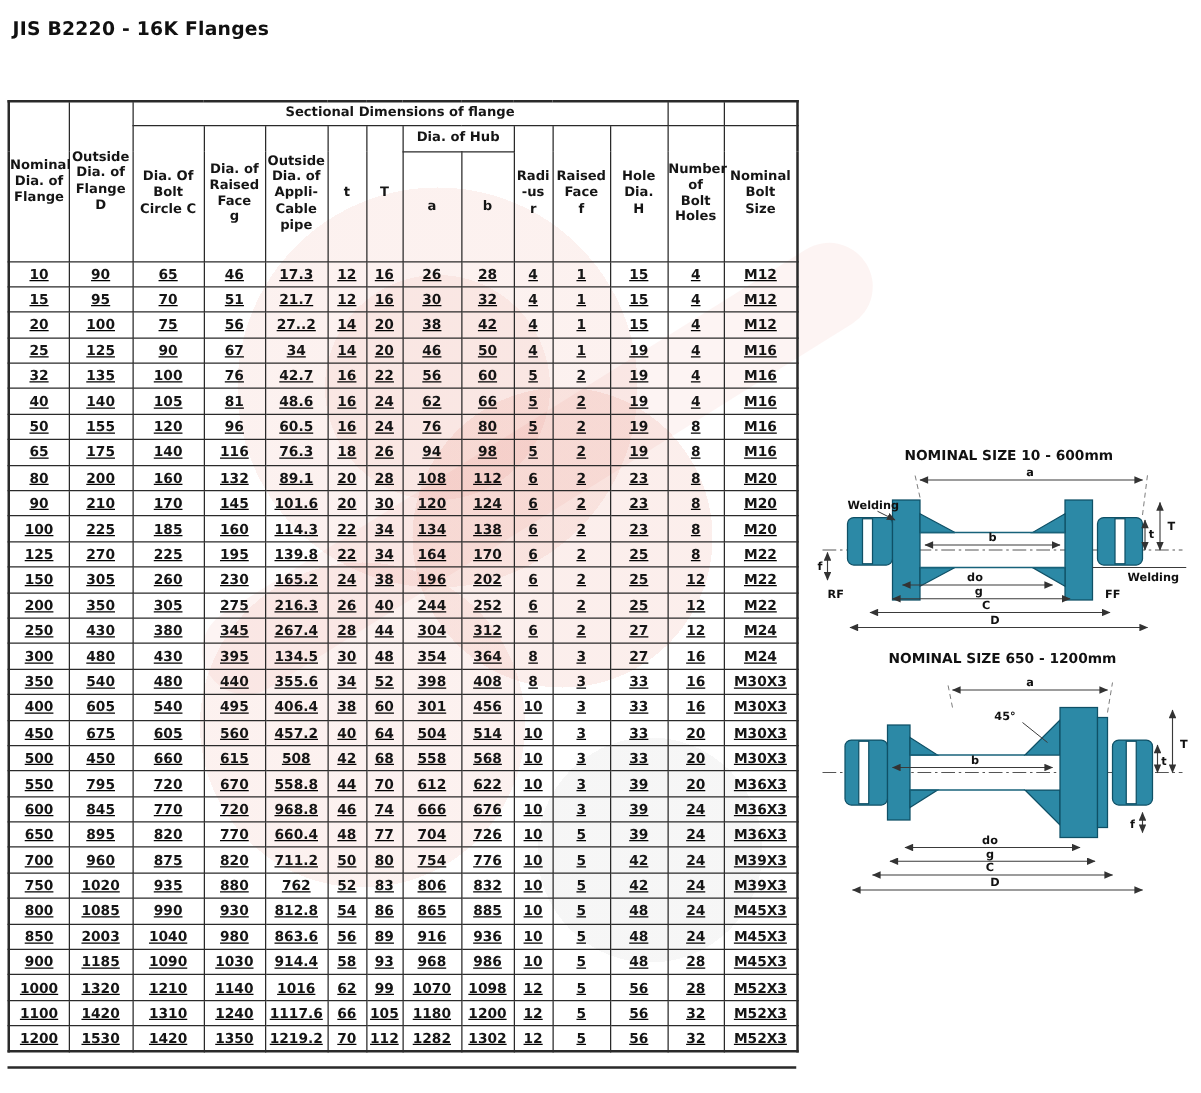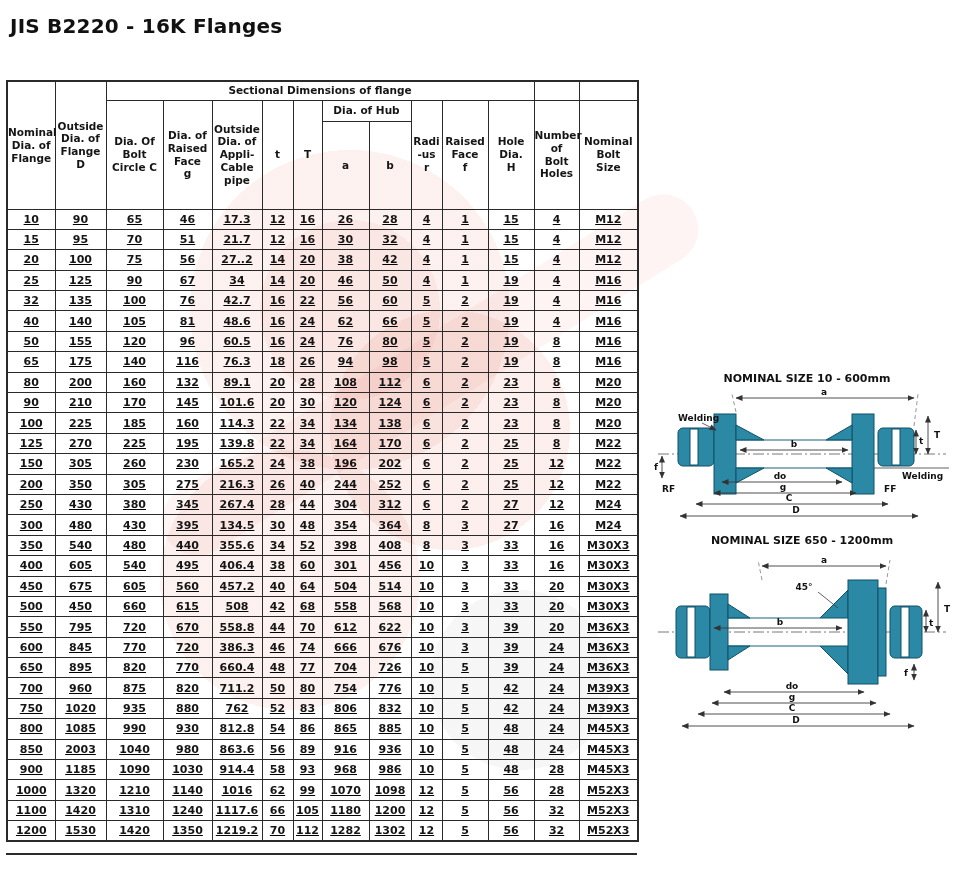--- a/index.html
+++ b/index.html
@@ -2,21 +2,21 @@
 <html style="--flange-fill: #2c89a6; --flange-stroke: #0f5066; --tbl-border: #2a2a2a;"><head>
 <meta charset="utf-8">
 <style>
   html,body{margin:0;padding:0;}
   body{
     position:relative;width:961px;height:874px;overflow:hidden;
     background:#ffffff;font-family:"DejaVu Sans","Liberation Sans",sans-serif;
   }
   .page-title{
     position:absolute;left:10px;top:14px;margin:0;
-    font-size:20px;font-weight:bold;color:#111;letter-spacing:.2px;z-index:3;
+    font-size:15px;font-weight:bold;color:#111;letter-spacing:.2px;z-index:3;
   }
   
   .watermark{
     position:absolute;left:0;top:60px;width:660px;height:800px;z-index:0;pointer-events:none;
     background:
       radial-gradient(circle at 350px 250px, rgba(224,104,82,.16) 0 90px, rgba(224,104,82,.09) 90px 160px, transparent 160px),
       radial-gradient(circle at 450px 370px, rgba(224,104,82,.11) 0 120px, transparent 120px),
       radial-gradient(circle at 290px 520px, rgba(224,104,82,.09) 0 130px, transparent 130px),
       radial-gradient(circle at 520px 620px, rgba(170,170,170,.10) 0 90px, transparent 90px);
   }
@@ -37,21 +37,21 @@
   }
   table.flange thead th{font-size:10.5px;line-height:1.22;white-space:pre-line;}
   table.flange tbody td{font-size:11px;}
   tr.hrow1{height:19px;} tr.hrow2{height:21px;} tr.hrow3{height:88px;}
   table.flange tbody tr{height:20.4px;text-decoration:underline;}
   .table-bottom-rule{
     position:absolute;left:6px;top:853px;width:631px;height:2px;
     background:var(--tbl-border,#2a2a2a);z-index:1;
   }
   
-  .diagrams{position:absolute;left:652px;top:364px;width:309px;z-index:1;}
+  .diagrams{position:absolute;left:652px;top:350px;width:309px;z-index:1;}
   svg{display:block;}
   .dtitle{font:bold 11px "DejaVu Sans","Liberation Sans",sans-serif;fill:#111;}
   .lbl{font:bold 9px "DejaVu Sans","Liberation Sans",sans-serif;fill:#111;}
   .teal rect,.teal path{fill:var(--flange-fill,#2c89a6);stroke:var(--flange-stroke,#0f5066);stroke-width:1;}
   .teal rect.wb{fill:#ffffff;}
   .dim{stroke:#3a3a3a;stroke-width:.9;fill:none;}
   .thin{stroke:#3a3a3a;stroke-width:.8;fill:none;}
   .ext{stroke:#6a6a6a;stroke-width:.7;stroke-dasharray:4 3;fill:none;}
   .cl{stroke:#555;stroke-width:.8;stroke-dasharray:11 3 2 3;fill:none;}
   .pline{stroke:#17627a;stroke-width:1.2;fill:none;}
@@ -467,21 +467,21 @@
         <td>3</td>
         <td>39</td>
         <td>20</td>
         <td>M36X3</td>
       </tr>
       <tr>
         <td>600</td>
         <td>845</td>
         <td>770</td>
         <td>720</td>
-        <td>386.3</td>
+        <td>968.8</td>
         <td>46</td>
         <td>74</td>
         <td>666</td>
         <td>676</td>
         <td>10</td>
         <td>3</td>
         <td>39</td>
         <td>24</td>
         <td>M36X3</td>
       </tr>

